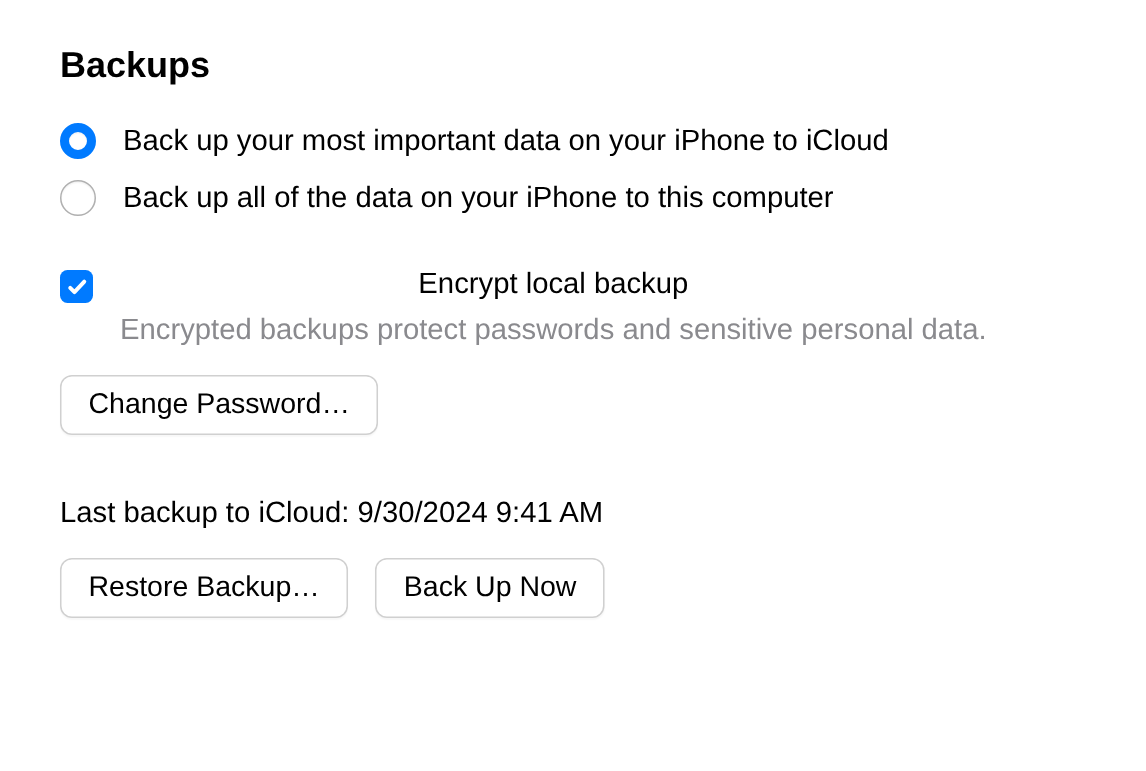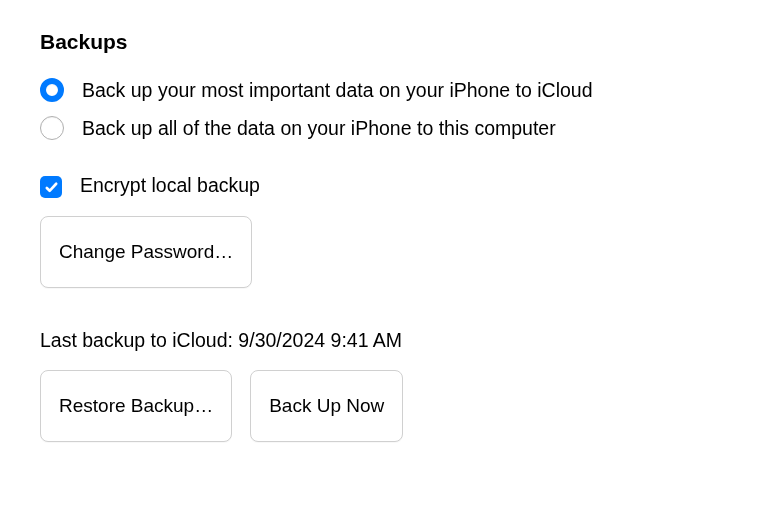--- a/index.html
+++ b/index.html
@@ -7,21 +7,21 @@
       font-family: -apple-system, BlinkMacSystemFont, "Helvetica Neue", Arial, sans-serif;
       font-size: 19px;
       color: #000;
       background: #fff;
       width: 764px;
       height: 514px;
       padding: 30px 40px;
     }
     .section-title {
       font-weight: 700;
-      font-size: 21px;
+      font-size: 24px;
       margin-bottom: 24px;
     }
     .radio-row {
       display: flex;
       align-items: center;
       gap: 18px;
       margin-bottom: 14px;
       cursor: default;
     }
     .radio-control {
@@ -90,21 +90,21 @@
       gap: 18px;
       flex-wrap: wrap;
     }
     .btn {
       font-family: inherit;
       font-size: 19px;
       color: #000;
       background: #fff;
       border: 1px solid #d0d0d0;
       border-radius: 8px;
-      padding: 24px 18px;
+      padding: 8px 18px;
       cursor: default;
       box-shadow: 0 1px 1px rgba(0,0,0,0.03);
     }
     .last-backup {
       font-size: 19.5px;
       color: #000;
       margin-top: 41px;
     }
   </style>
 </head>
@@ -123,20 +123,21 @@
 </div>
 
 <div class="checkbox-block">
   <span class="checkbox-control">
     <svg viewBox="0 0 16 16">
         <path d="M3 8.5l3 3 7-7.5"></path>
       </svg>
   </span>
   <div class="checkbox-text-wrap">
     <span class="checkbox-label">Encrypt local backup</span>
+    <span class="checkbox-desc">Encrypted backups protect passwords and sensitive personal data.</span>
   </div>
 </div>
 
 <div class="btn-row">
   <button class="btn">Change Password…</button>
 </div>
 
 <div class="last-backup">Last backup to iCloud: 9/30/2024 9:41 AM</div>
 
 <div class="btn-row">

